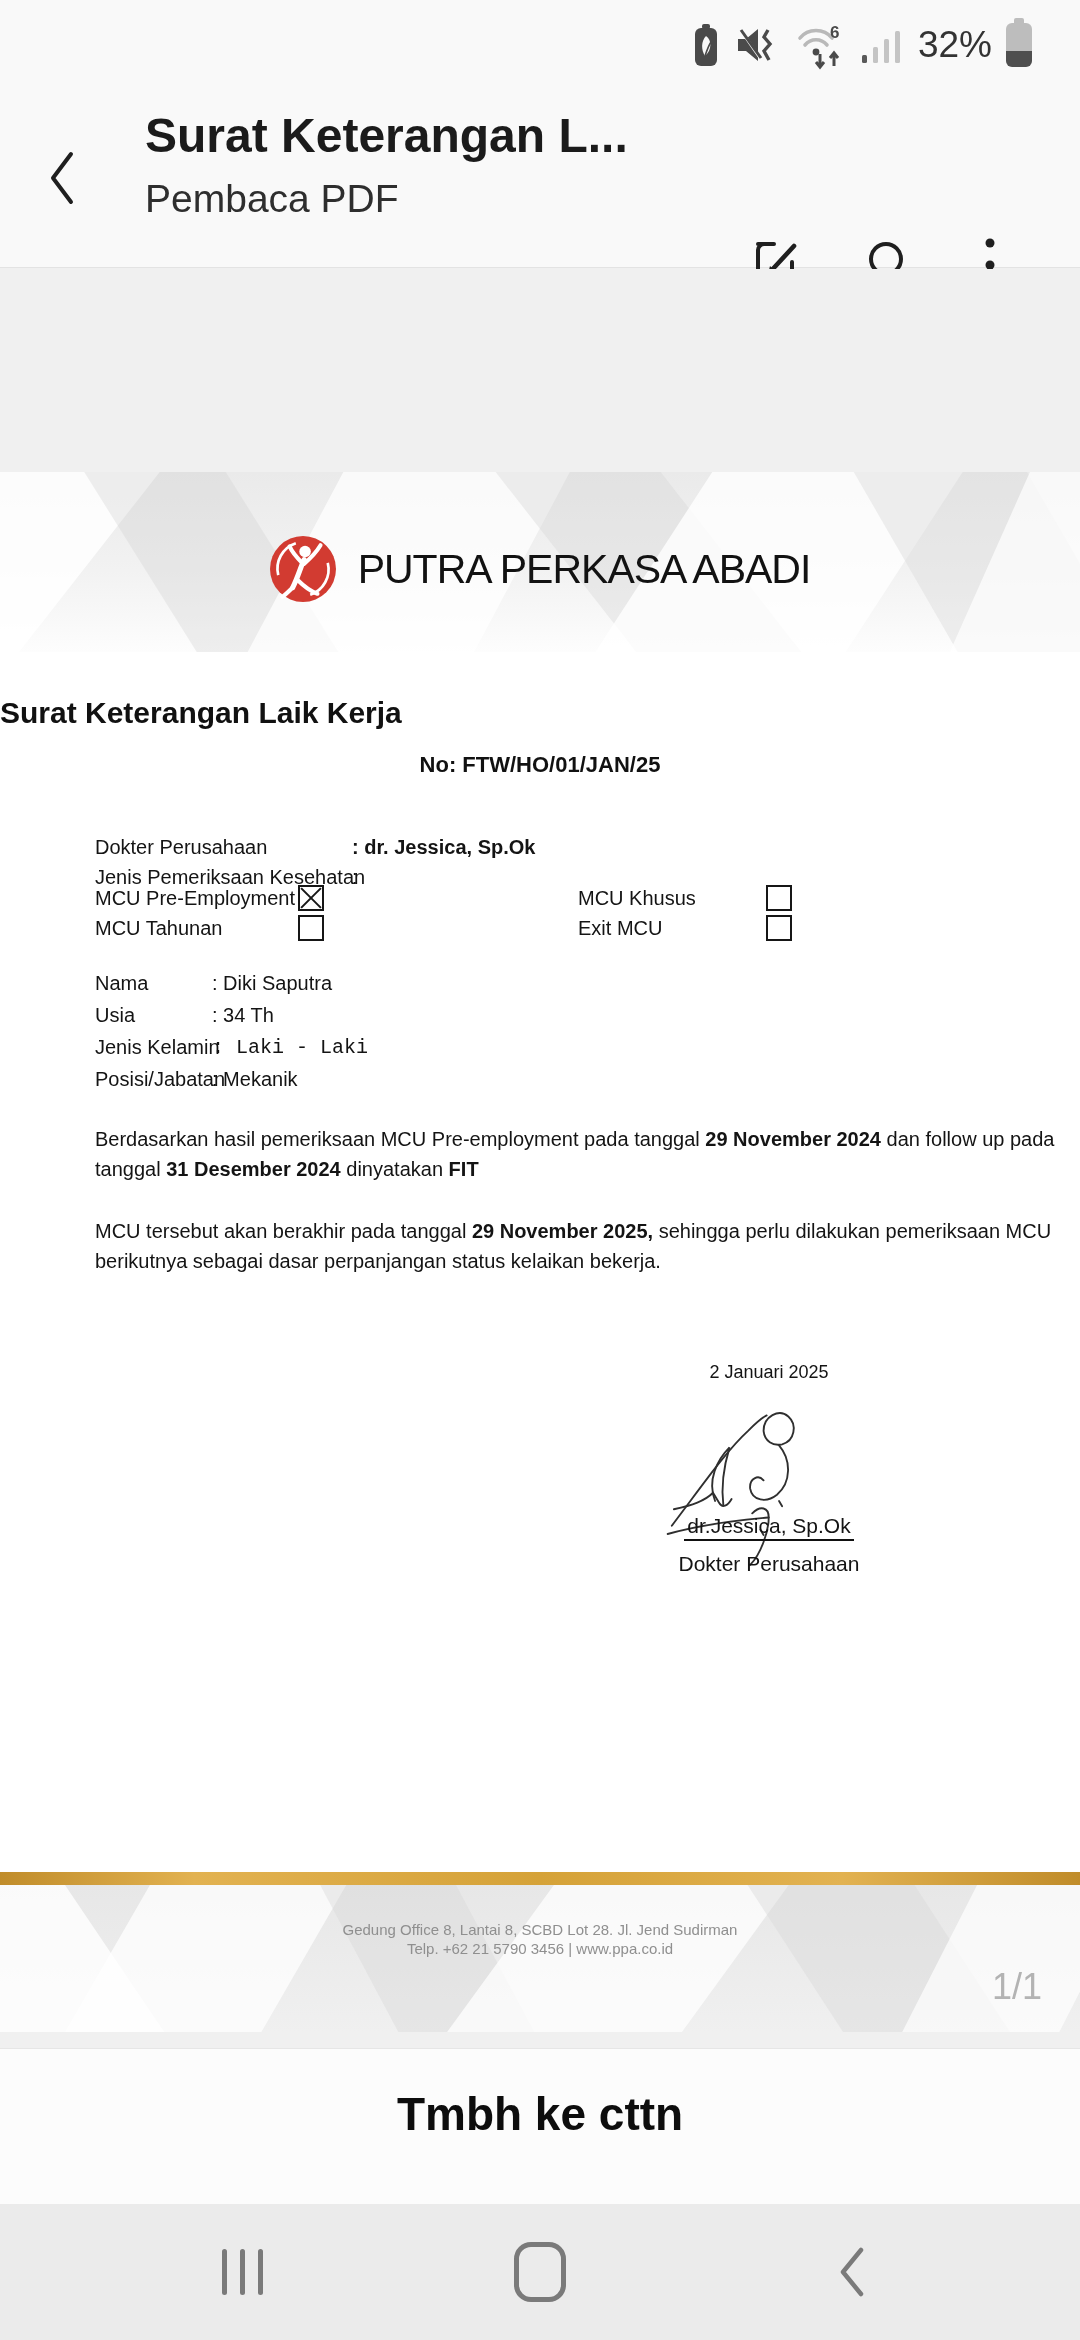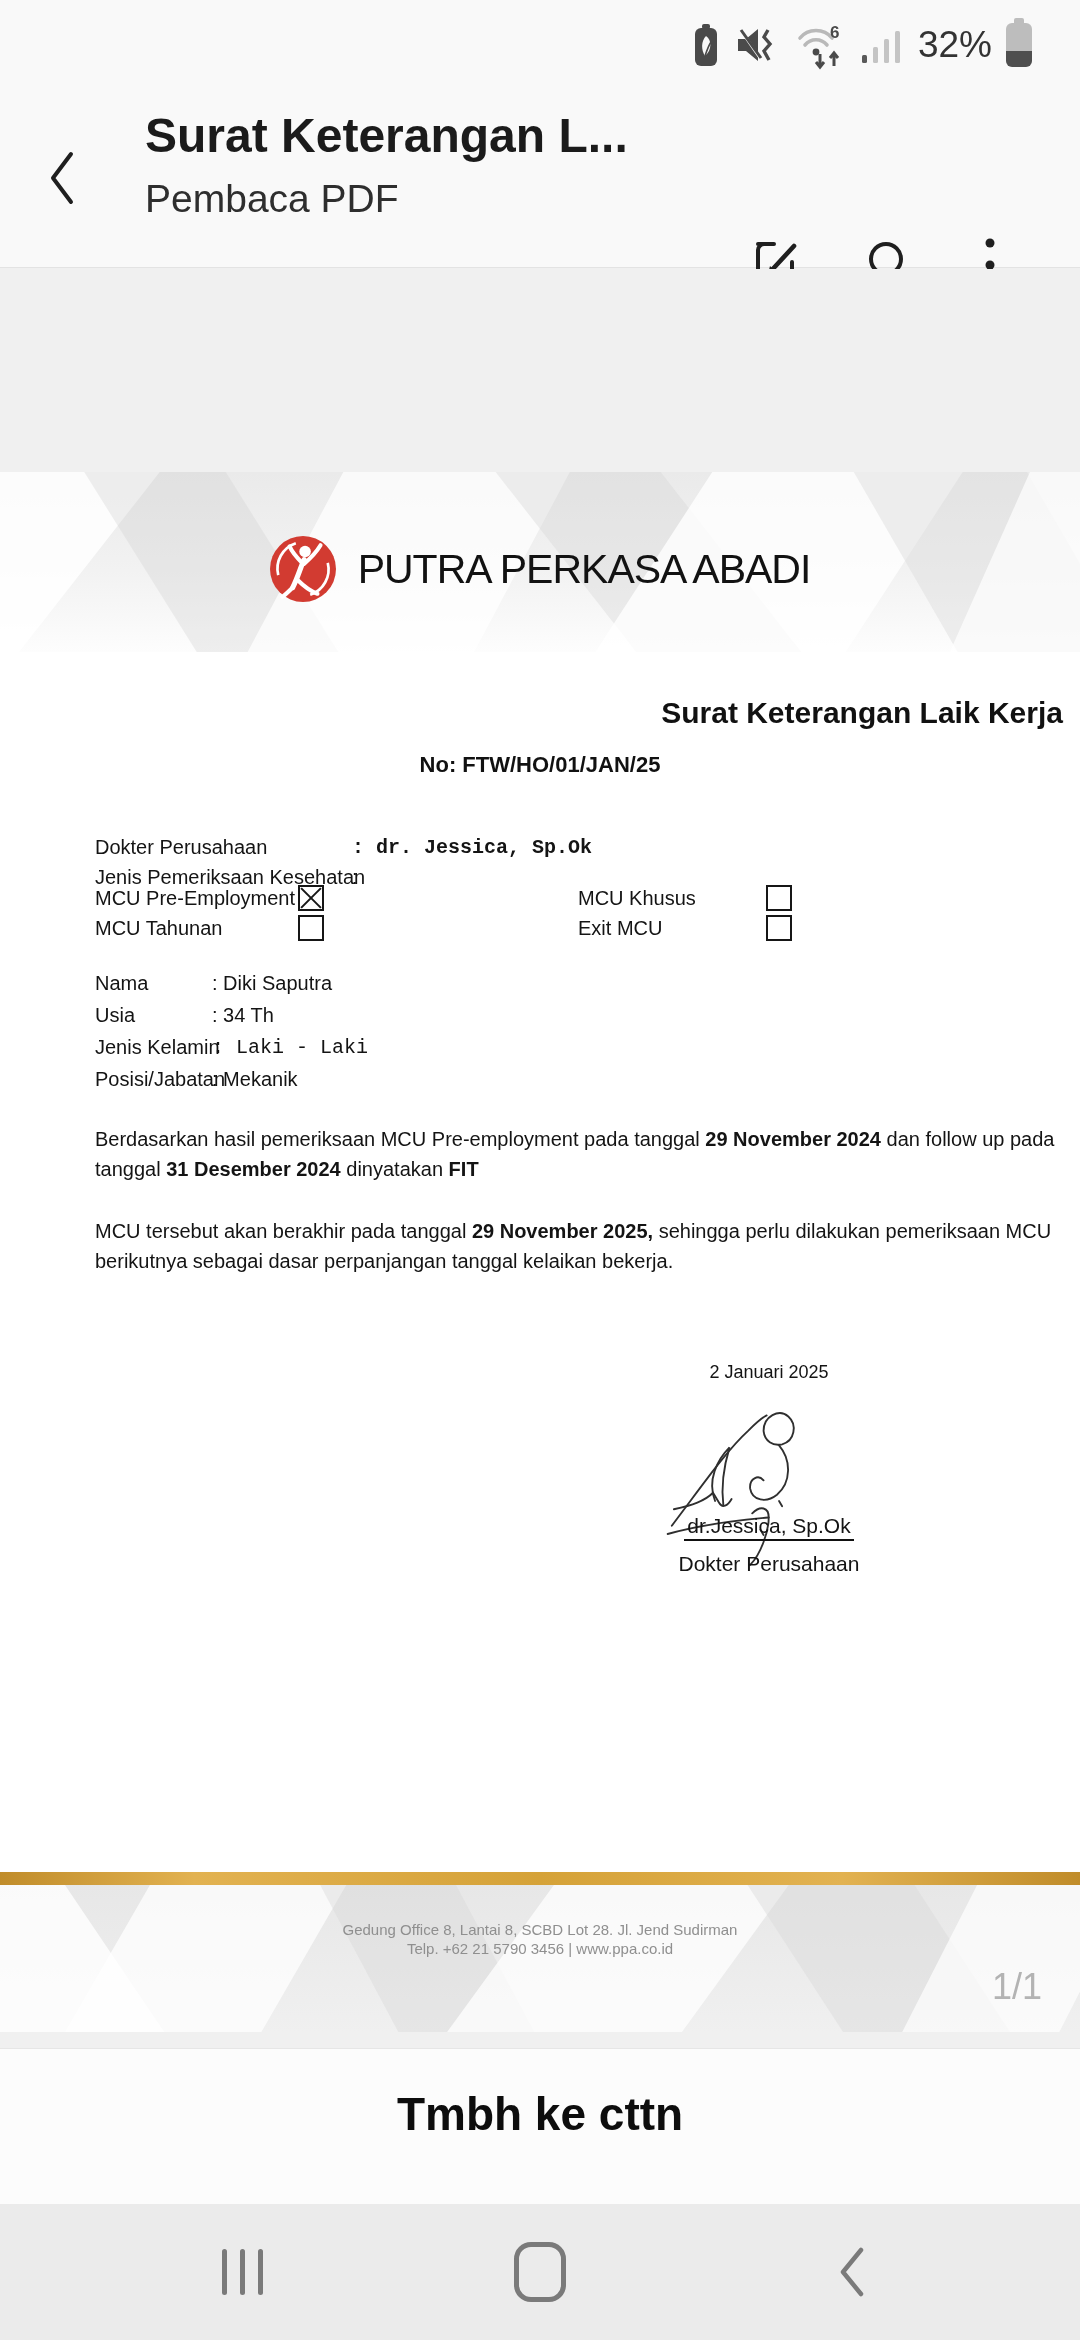--- a/index.html
+++ b/index.html
@@ -39,25 +39,25 @@
 
   .artwork{position:absolute;left:0;width:1080px;overflow:hidden;background:linear-gradient(180deg,#eaeaea 0%,#f2f2f2 55%,#fdfdfd 100%);}
   .art-top{top:0;height:180px;}
   .art-bot{top:1413px;height:147px;background:linear-gradient(180deg,#e7e7e7 0%,#f0f0f0 100%);}
   .band{position:absolute;}
 
   .logo-row{position:absolute;top:64px;left:0;width:1080px;display:flex;align-items:center;justify-content:center;gap:22px;}
   .logo-circle{width:66px;height:66px;flex:0 0 66px;}
   .company-name{font-size:41px;font-weight:normal;color:#121212;letter-spacing:-1px;white-space:nowrap;}
 
-  .letter-title{position:absolute;top:224px;left:0;width:1063px;text-align:right;font-size:30px;font-weight:bold;color:#111;}
+  .letter-title{position:absolute;top:224px;left:0;width:1063px;text-align:left;font-size:30px;font-weight:bold;color:#111;}
   .letter-no{position:absolute;top:280px;left:0;width:1080px;text-align:center;font-size:22px;font-weight:bold;color:#111;}
 
   .doc-text{position:absolute;font-size:20px;color:#141414;white-space:nowrap;}
-  .bold{font-weight:bold;font-family:Liberation Mono, monospace;}
+  .bold{font-weight:bold;}
   .checkbox{position:absolute;width:22px;height:22px;border:2px solid #161616;background:#fff;}
   .checkbox.checked::before,.checkbox.checked::after{content:"";position:absolute;top:50%;left:50%;width:28px;height:2px;background:#161616;}
   .checkbox.checked::before{transform:translate(-50%,-50%) rotate(45deg);}
   .checkbox.checked::after{transform:translate(-50%,-50%) rotate(-45deg);}
 
   .para{position:absolute;left:95px;width:900px;font-size:20px;line-height:30px;color:#141414;white-space:nowrap;}
 
   .sign-date{position:absolute;top:890px;left:619px;width:300px;text-align:center;font-size:18px;color:#141414;}
   .signature-svg{position:absolute;top:930px;left:655px;width:180px;height:165px;}
   .signer-name{position:absolute;top:1042px;left:569px;width:400px;text-align:center;font-size:21px;color:#141414;}
@@ -201,21 +201,21 @@
       <div class="doc-text" style="top:500px;left:95px;">Nama</div>
       <div class="doc-text" style="top:500px;left:212px;">: Diki Saputra</div>
       <div class="doc-text" style="top:532px;left:95px;">Usia</div>
       <div class="doc-text" style="top:532px;left:212px;">: 34 Th</div>
       <div class="doc-text" style="top:564px;left:95px;">Jenis Kelamin</div>
       <div class="doc-text" style="top:564px;left:212px;font-family:Liberation Mono, monospace;">: Laki - Laki</div>
       <div class="doc-text" style="top:596px;left:95px;">Posisi/Jabatan</div>
       <div class="doc-text" style="top:596px;left:212px;">: Mekanik</div>
 
       <div class="para" style="top:652px;"><span>Berdasarkan hasil pemeriksaan MCU Pre-employment pada tanggal </span><b>29 November 2024</b><span> dan follow up pada</span><br><span>tanggal </span><b>31 Desember 2024</b><span> dinyatakan </span><b>FIT</b></div>
-      <div class="para" style="top:744px;"><span>MCU tersebut akan berakhir pada tanggal </span><b>29 November 2025,</b><span> sehingga perlu dilakukan pemeriksaan MCU</span><br><span>berikutnya sebagai dasar perpanjangan tanggal kelaikan bekerja.</span></div>
+      <div class="para" style="top:744px;"><span>MCU tersebut akan berakhir pada tanggal </span><b>29 November 2025,</b><span> sehingga perlu dilakukan pemeriksaan MCU</span><br><span>berikutnya sebagai dasar perpanjangan status kelaikan bekerja.</span></div>
 
       <div class="sign-date">2 Januari 2025</div>
       <svg class="signature-svg" viewBox="0 0 170 160">
         <g fill="none" stroke="#2f2f2f" stroke-width="1.8" stroke-linecap="round">
           <path d="M14 120 C40 86 66 48 88 28 C94 22 100 16 106 13"></path>
           <path d="M103 28 C103 14 118 6 127 14 C136 22 133 38 121 41 C112 43 104 38 103 28"></path>
           <path d="M118 42 C130 56 130 78 116 90 C106 98 92 96 90 84 C89 74 98 70 103 76"></path>
           <path d="M56 96 C48 76 58 56 70 44 C64 64 62 84 64 100"></path>
           <path d="M16 104 C34 100 46 96 54 88 L60 98 C63 103 68 101 72 94"></path>
           <path d="M10 128 C46 118 84 114 108 112"></path>

